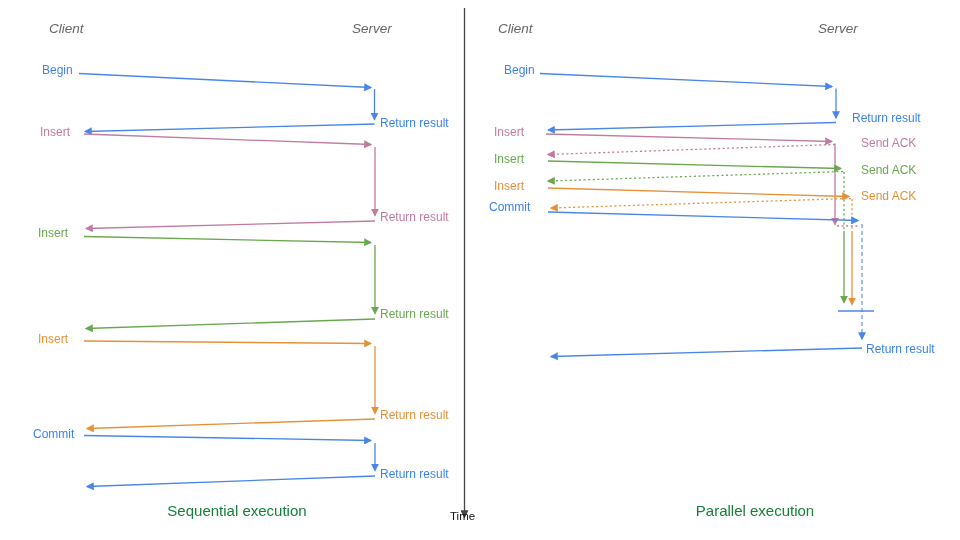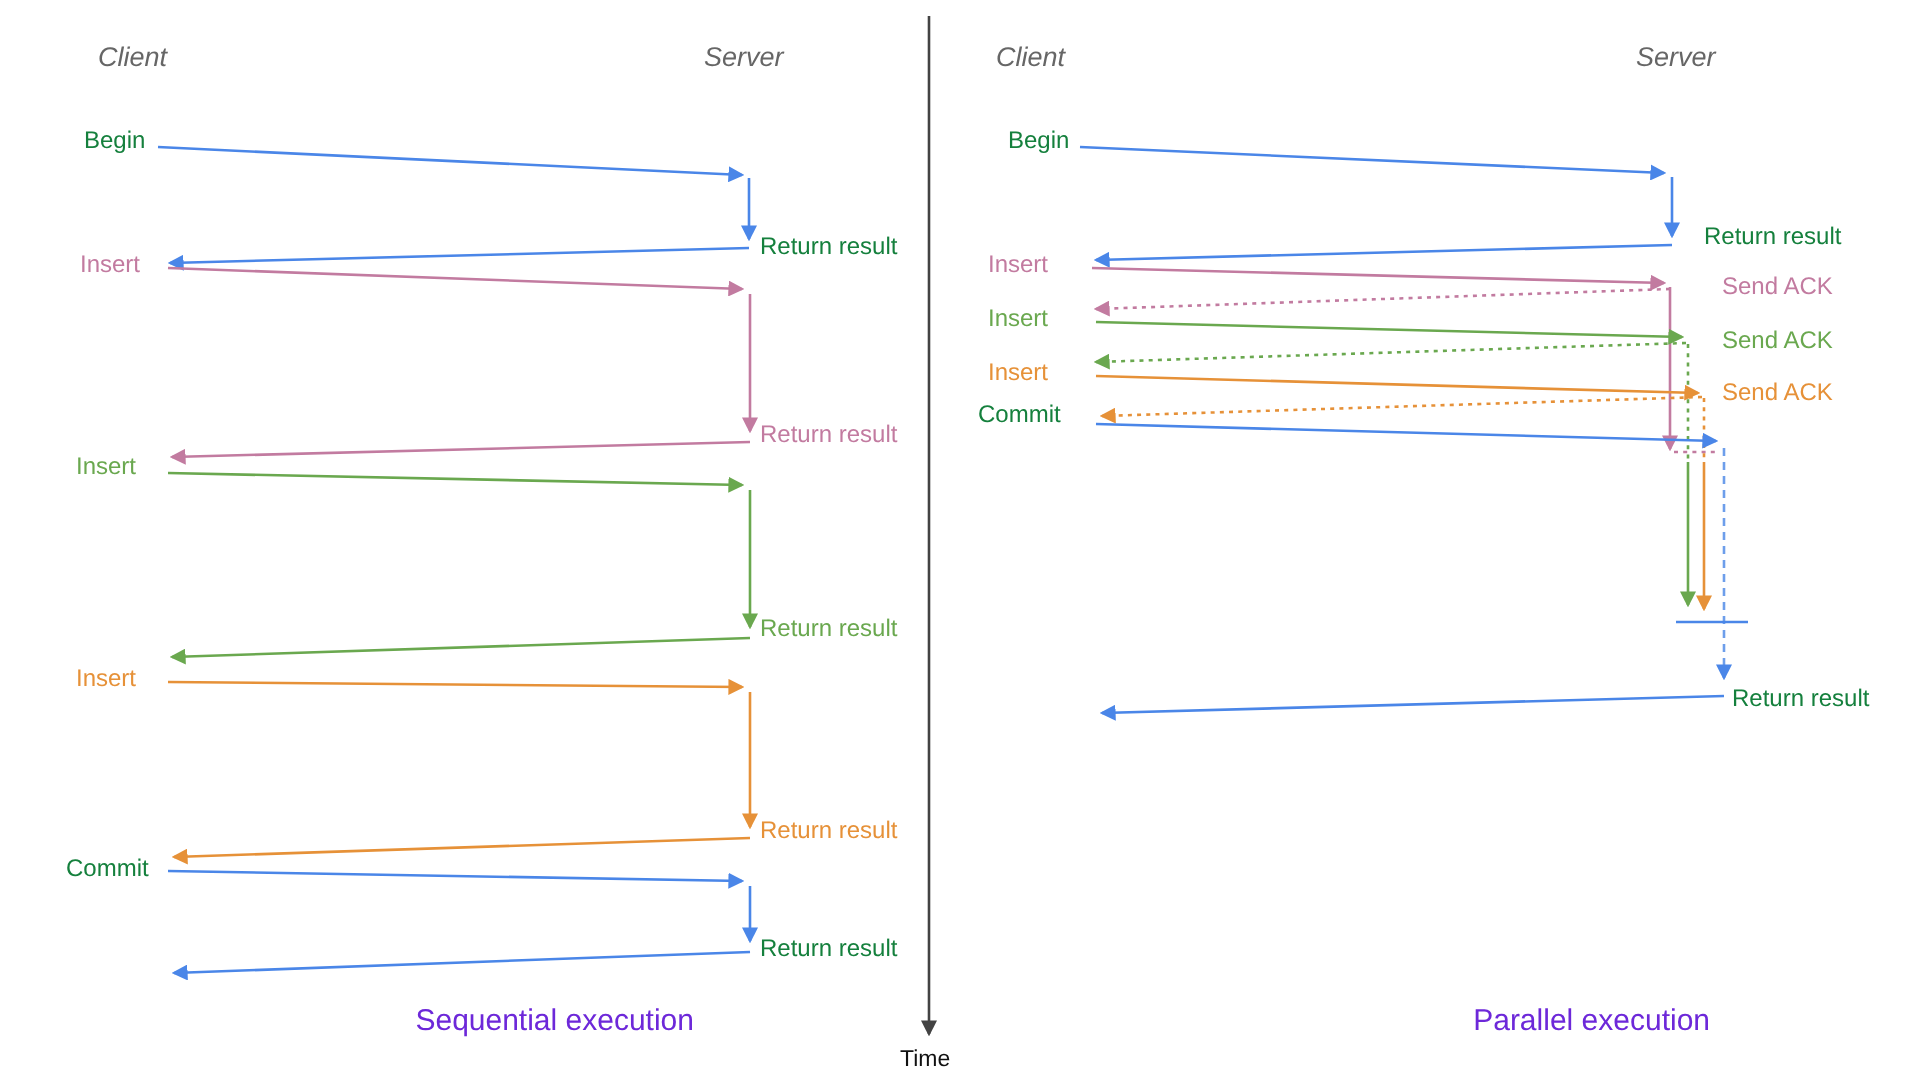--- a/index.html
+++ b/index.html
@@ -3,23 +3,23 @@
 <meta charset="utf-8">
 <style>
   html,body{margin:0;padding:0;background:#fff;}
   .stage{
     position:relative;width:956px;height:540px;background:#ffffff;
     font-family:"Liberation Sans", sans-serif;overflow:hidden;
   }
   .stage svg{position:absolute;left:0;top:0;}
   .lbl{position:absolute;white-space:nowrap;font-size:12px;line-height:1.1;}
   .hdr{font-style:italic;font-size:13.5px;color:#666666;}
-  .ttl{font-size:15px;color:#6d28d9;text-align:right;}
+  .ttl{font-size:15px;color:#15803d;text-align:center;}
   .time-lbl{font-size:11.5px;color:#111111;}
-  .c-blue{color:#15803d;}
+  .c-blue{color:#3b82f6;}
   .c-pink{color:#c27ba0;}
   .c-green{color:#6aa84f;}
   .c-orange{color:#e69138;}
   path.l{fill:none;stroke-width:1.3px;}
   .s-blue{stroke:#4a86e8;}
   .s-lblue{stroke:#6d9eeb;}
   .s-pink{stroke:#c27ba0;}
   .s-green{stroke:#6aa84f;}
   .s-orange{stroke:#e69138;}
   .s-axis{stroke:#434343;stroke-width:1.2px;}
@@ -153,14 +153,14 @@
 
     <span class="lbl c-orange" style="left:494px;top:180px;">Insert</span>
     <span class="lbl c-orange" style="left:861px;top:190px;">Send ACK</span>
 
     <span class="lbl c-blue" style="left:489px;top:201px;">Commit</span>
     <span class="lbl c-blue" style="left:866px;top:343px;">Return result</span>
 
     <span class="lbl ttl" style="left:655px;top:503px;width:200px;">Parallel execution</span>
   </div>
 
-  <span class="lbl time-lbl" style="left:450px;top:524px;">Time</span>
+  <span class="lbl time-lbl" style="left:450px;top:510px;">Time</span>
 </div>
 
 </body></html>

